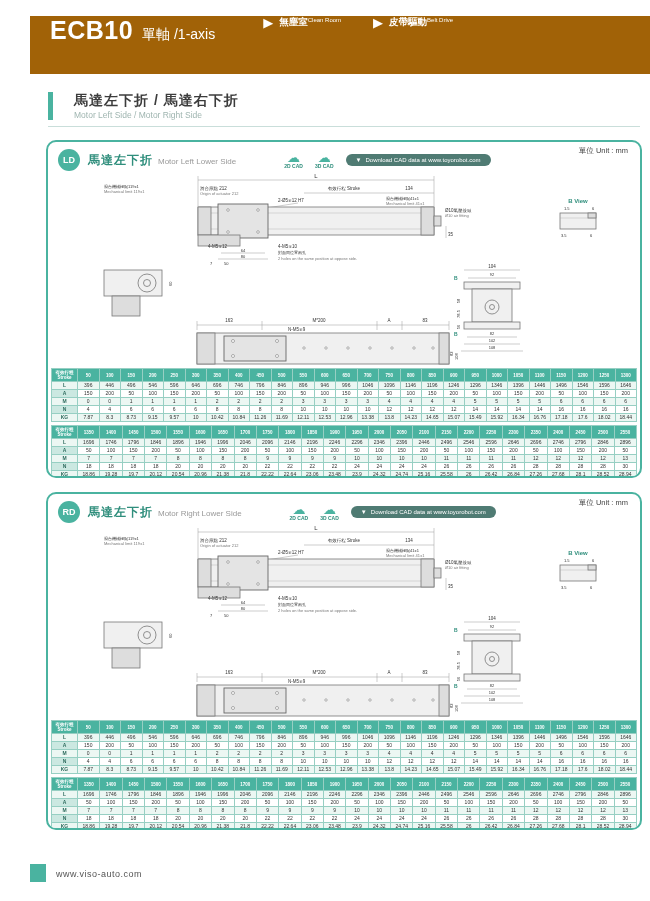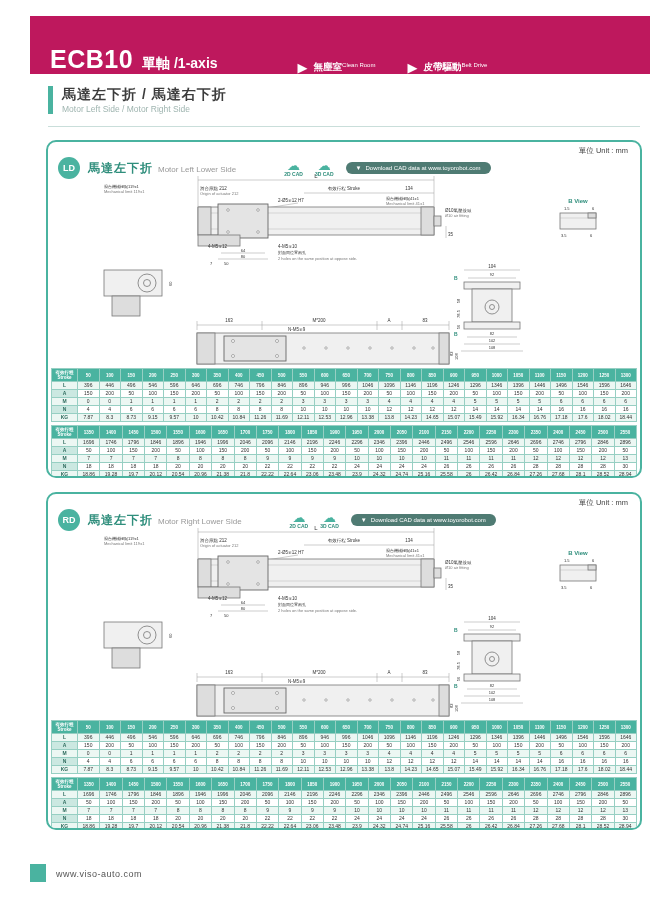--- a/index.html
+++ b/index.html
@@ -1,42 +1,42 @@
 <!DOCTYPE html>
 <html><head>
 <meta charset="utf-8">
 <style>
   * { margin:0; padding:0; box-sizing:border-box; }
   html,body { width:650px; height:901px; background:#fff; font-family:"Liberation Sans",sans-serif; color:#333; }
   .page { position:relative; width:650px; height:901px; background:#fff; overflow:hidden; }
 
   
-  .header-band { position:absolute; left:30px; top:16px; width:620px; height:58px; background:#be185d; display:flex; align-items:flex-end;gap:32px; }
+  .header-band { position:absolute; left:30px; top:16px; width:620px; height:58px; background:#a16207; display:flex; align-items:flex-start; }
   .brand { display:flex; align-items:baseline; gap:9px; padding-left:20px; color:#fff; }
   .brand .model { font-size:25px; font-weight:bold; letter-spacing:0.5px; }
-  .brand .sub { font-size:14px; font-weight:bold; }
+  .brand .sub { font-size:14px; font-weight:normal; }
   .features { display:flex; gap:32px; margin-left:48px; }
   .feature { display:flex; align-items:center; gap:6px; color:#fff; }
   .feature .arrow { font-size:13px; line-height:1; }
   .ftxt { display:flex; flex-direction:row; line-height:1.15; }
   .ftxt .zh { font-size:9.5px; font-weight:bold; }
   .ftxt .en { font-size:6px; }
 
   
-  .section-head { position:absolute; left:48px; top:86px; border-left:5px solid #4AB3A0; padding-left:9px; }
+  .section-head { position:absolute; left:48px; top:92px; border-left:5px solid #4AB3A0; padding-left:21px; }
   .section-head .t { font-size:14px; font-weight:bold; color:#3C3C3C; letter-spacing:1px; }
   .section-head .s { font-size:8.5px; color:#9FB5B0; margin-top:0; }
   .divider { position:absolute; left:48px; top:126px; width:592px; height:1px; background:#C9DEDA; }
 
   
   .panel { position:absolute; left:46px; width:596px; height:338px; border:2px solid #4AB3A0; border-radius:10px; background:#fff; overflow:hidden; }
   .panel.ld { top:140px; }
   .panel.rd { top:492px; }
   .unit-label { position:absolute; top:4px; right:12px; font-size:7.5px; color:#444; }
-  .panel-head { position:absolute; left:10px; top:14px; display:flex; align-items:center; height:24px; }
+  .panel-head { position:absolute; left:10px; top:6px; display:flex; align-items:center; height:24px; }
   .badge-circle { width:22px; height:22px; border-radius:50%; background:#4AB3A0; color:#fff; font-size:9px; font-weight:bold; display:flex; align-items:center; justify-content:center; flex:0 0 auto; }
   .ptitle { margin-left:8px; display:flex; align-items:baseline; }
   .pzh { font-size:12px; font-weight:bold; color:#2F8E7C; letter-spacing:1px; }
   .pen { font-size:8px; color:#999; margin-left:5px; }
   .cad-group { display:flex; gap:12px; margin-left:48px; }
   .cad { display:flex; flex-direction:column; align-items:center; line-height:1; cursor:pointer; }
   .cloud { font-size:13px; color:#4AB3A0; line-height:11px; }
   .clbl { font-size:5px; color:#2F8E7C; font-weight:bold; margin-top:1px; }
   .dl-pill { margin-left:12px; background:#4F7B73; color:#fff; font-size:6px; padding:3px 10px; border-radius:9px; display:flex; align-items:center; gap:4px; }
   .pill-ico { font-size:6px; }

